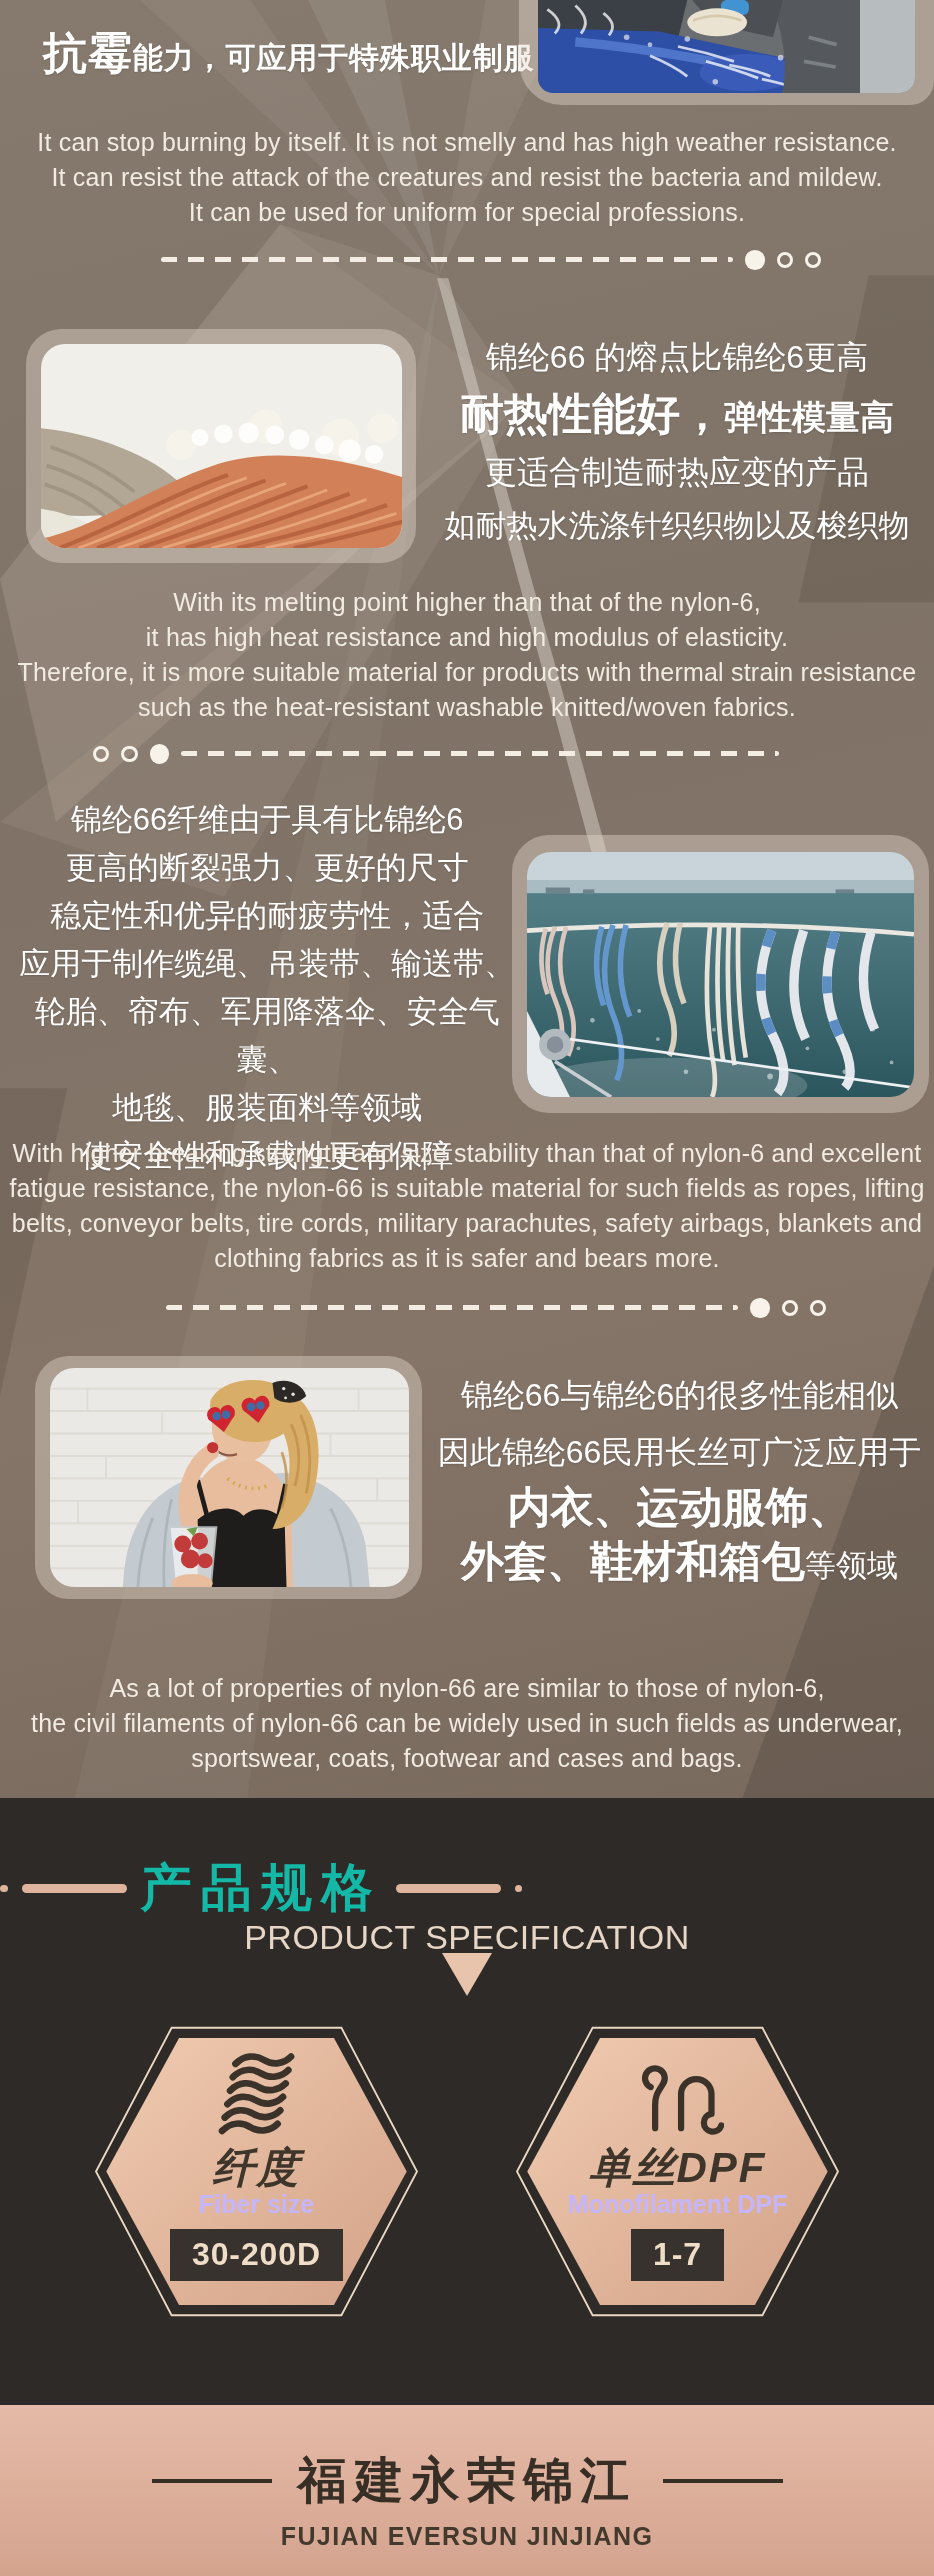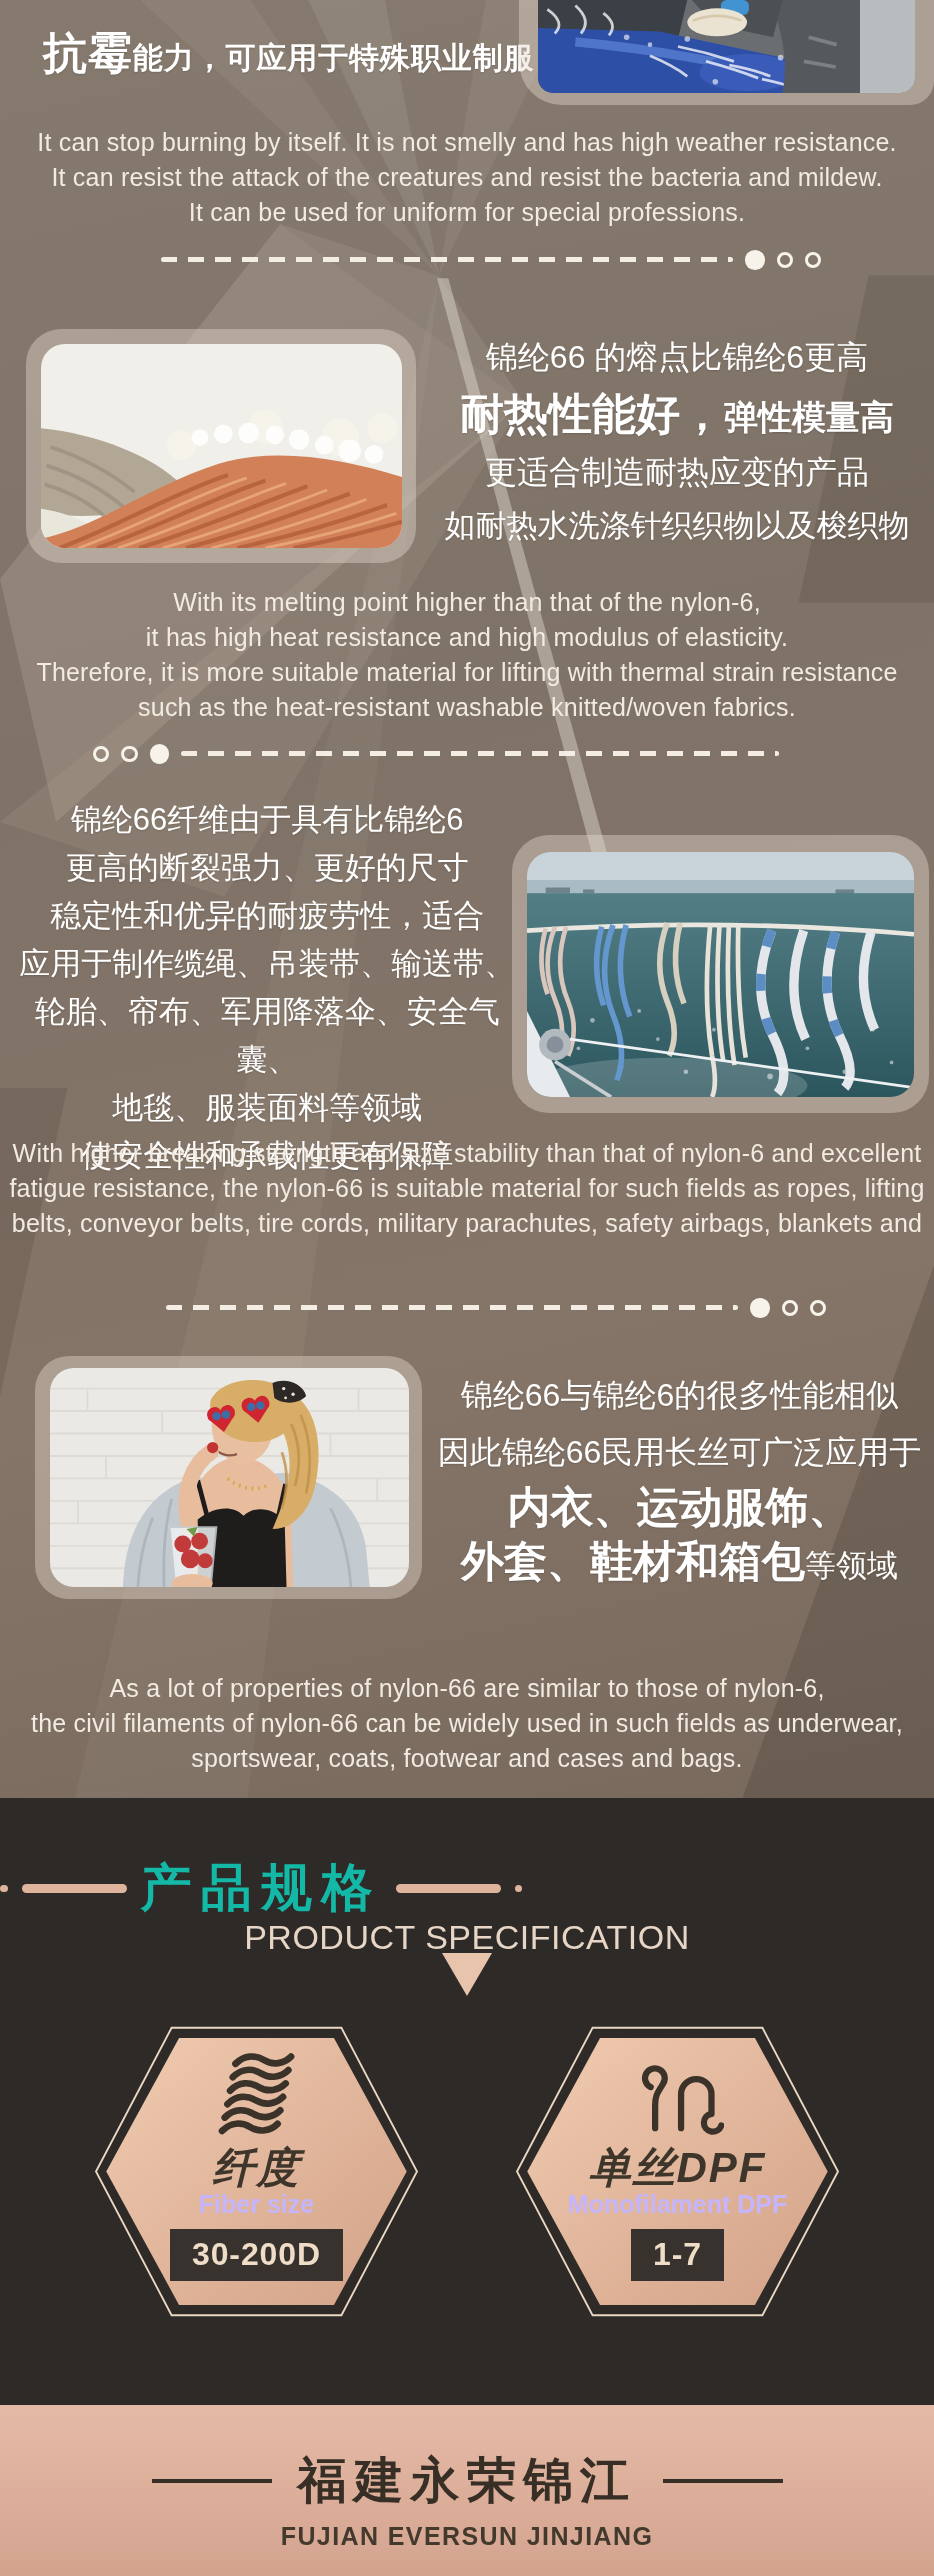--- a/index.html
+++ b/index.html
@@ -195,21 +195,21 @@
     <div class="l2">
       <span class="big">耐热性能好，</span><span class="sm">弹性模量高</span>
     </div>
     <div class="l3">更适合制造耐热应变的产品</div>
     <div class="l4">如耐热水洗涤针织织物以及梭织物</div>
   </div>
 
   <div class="en-para" id="p2">
     <div>With its melting point higher than that of the nylon-6,</div>
     <div>it has high heat resistance and high modulus of elasticity.</div>
-    <div>Therefore, it is more suitable material for lifting with thermal strain resistance</div>
+    <div>Therefore, it is more suitable material for products with thermal strain resistance</div>
     <div>such as the heat-resistant washable knitted/woven fabrics.</div>
   </div>
 
   <div class="divider" id="divider2">
     <div class="ring"></div>
     <div class="ring"></div>
     <div class="dot"></div>
     <div class="dash-bar"></div>
   </div>
 
@@ -293,20 +293,21 @@
         <circle cx="30" cy="206" r="9" fill="#87909a"></circle>
       <path d="M46,200 L414,252" stroke="#eef1f3" stroke-width="3"></path>
       <path d="M30,224 L90,262" stroke="#c9ced2" stroke-width="4"></path>
     </svg>
   </div>
 
   <div class="en-para" id="p3">
     <div>With higher breaking strength and size stability than that of nylon-6 and excellent</div>
     <div>fatigue resistance, the nylon-66 is suitable material for such fields as ropes, lifting</div>
     <div>belts, conveyor belts, tire cords, military parachutes, safety airbags, blankets and</div>
+    <div>clothing fabrics as it is safer and bears more.</div>
   </div>
 
   <div class="divider" id="divider3">
     <div class="dash-bar"></div>
     <div class="dot"></div>
     <div class="ring"></div>
     <div class="ring"></div>
   </div>
 
   <div class="card" id="card4"></div>

